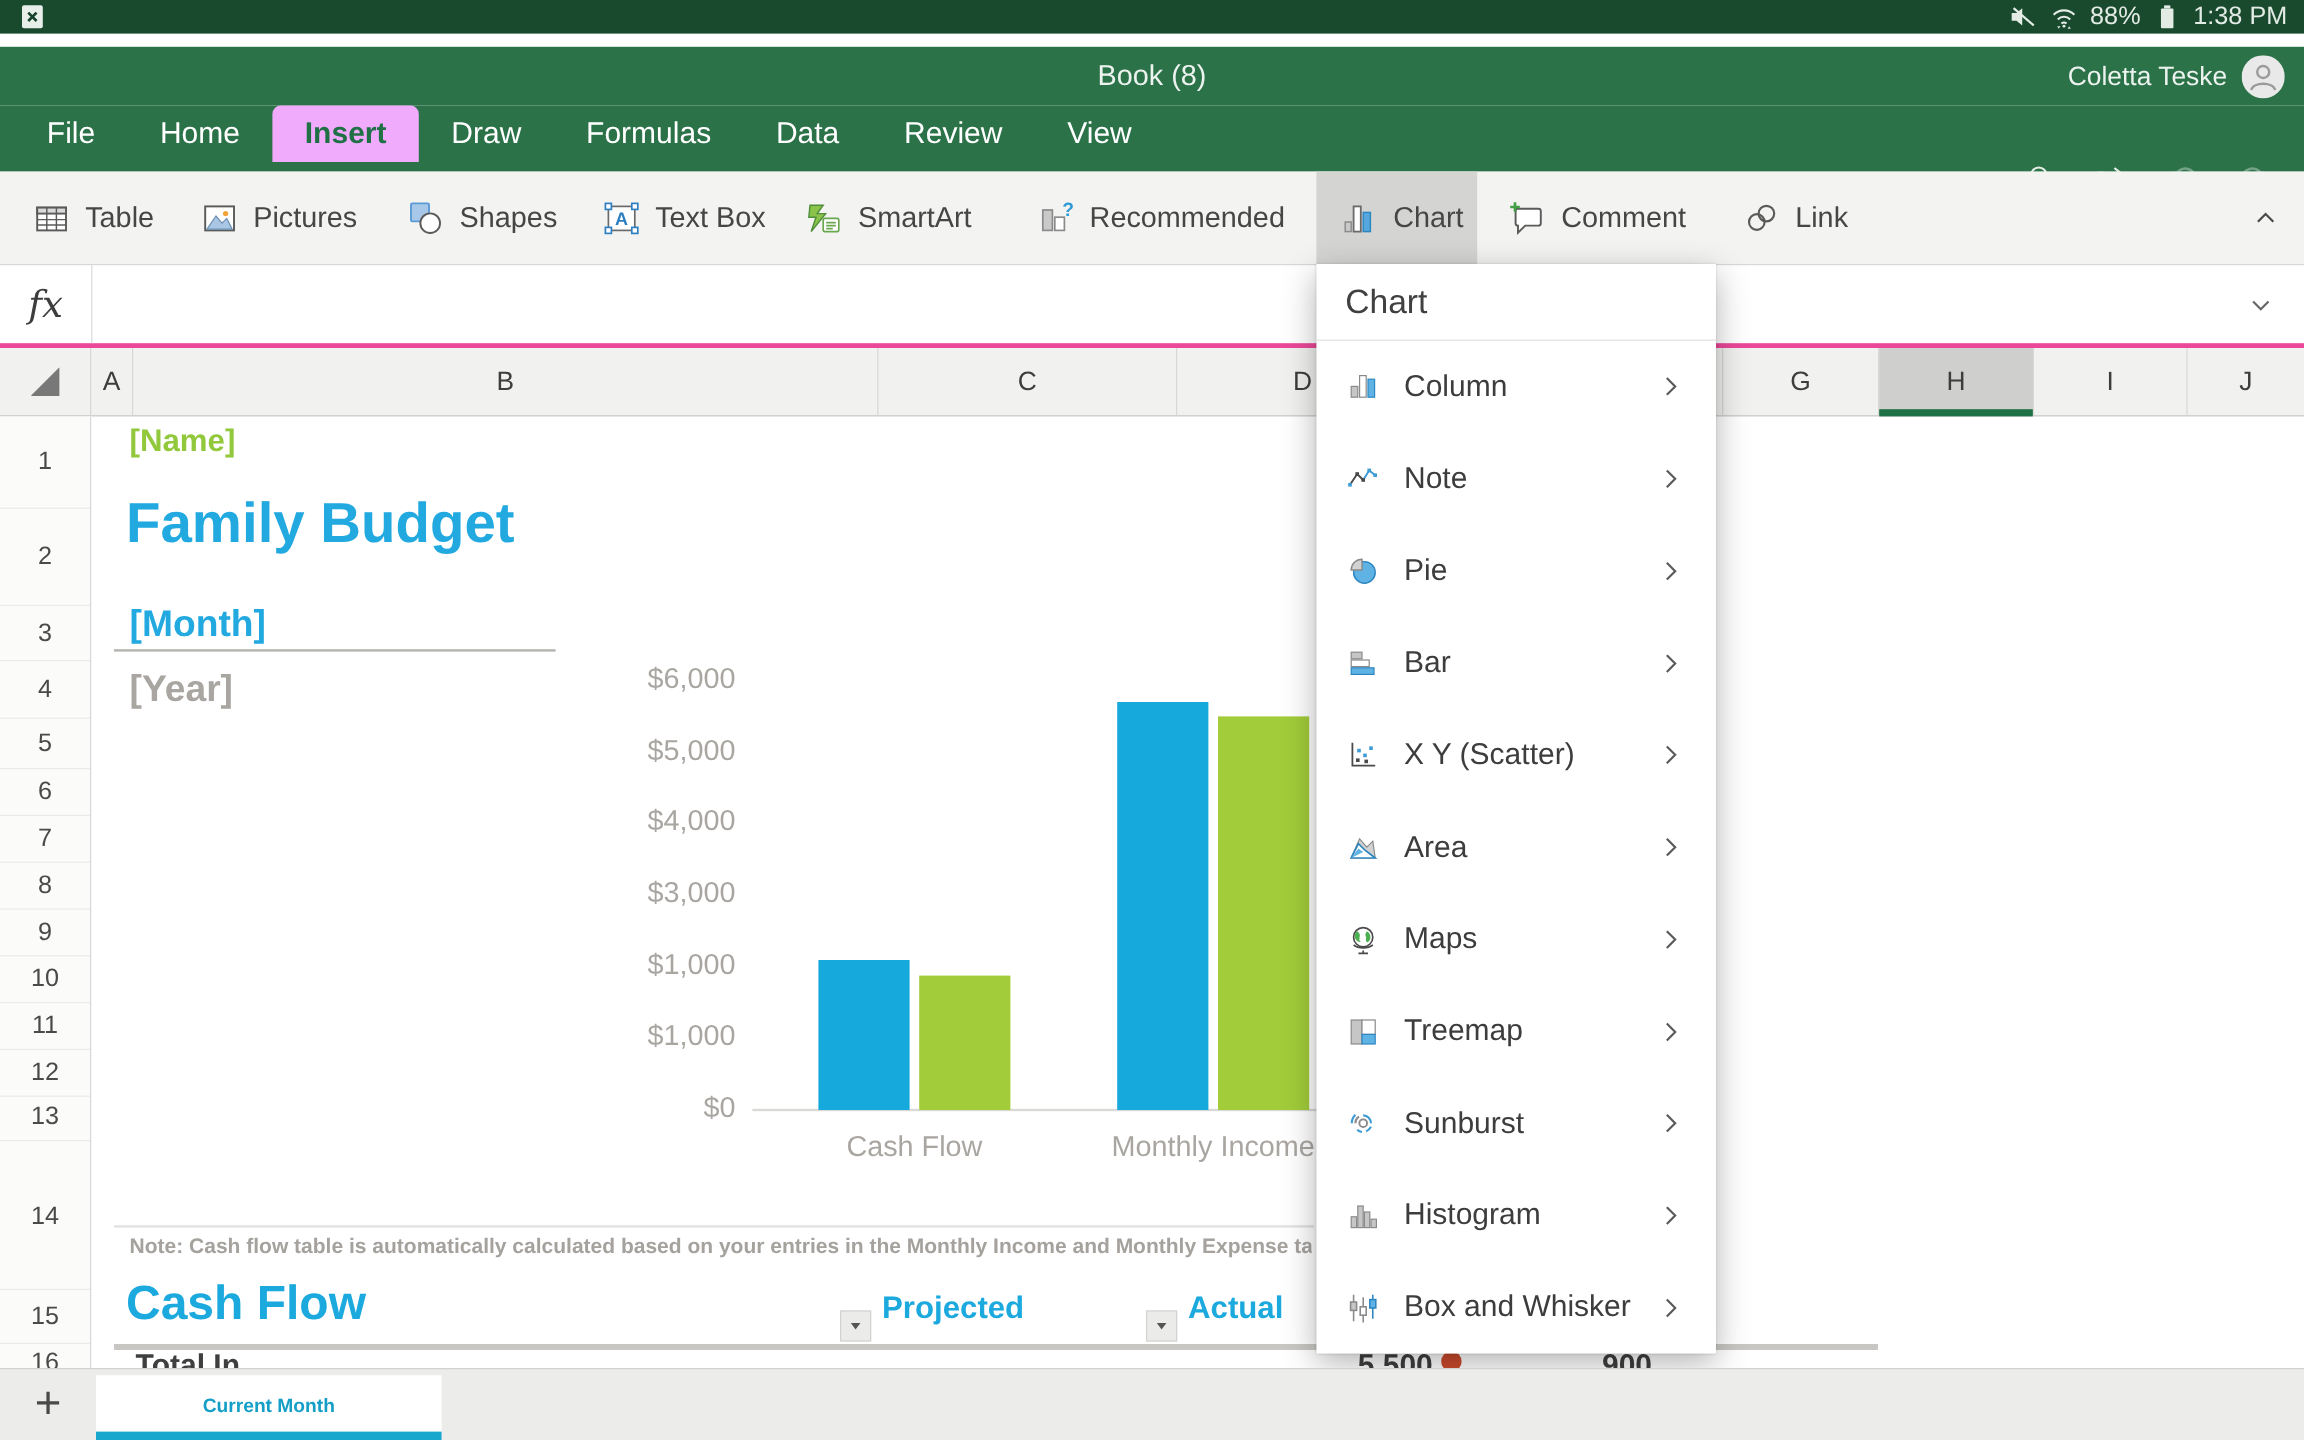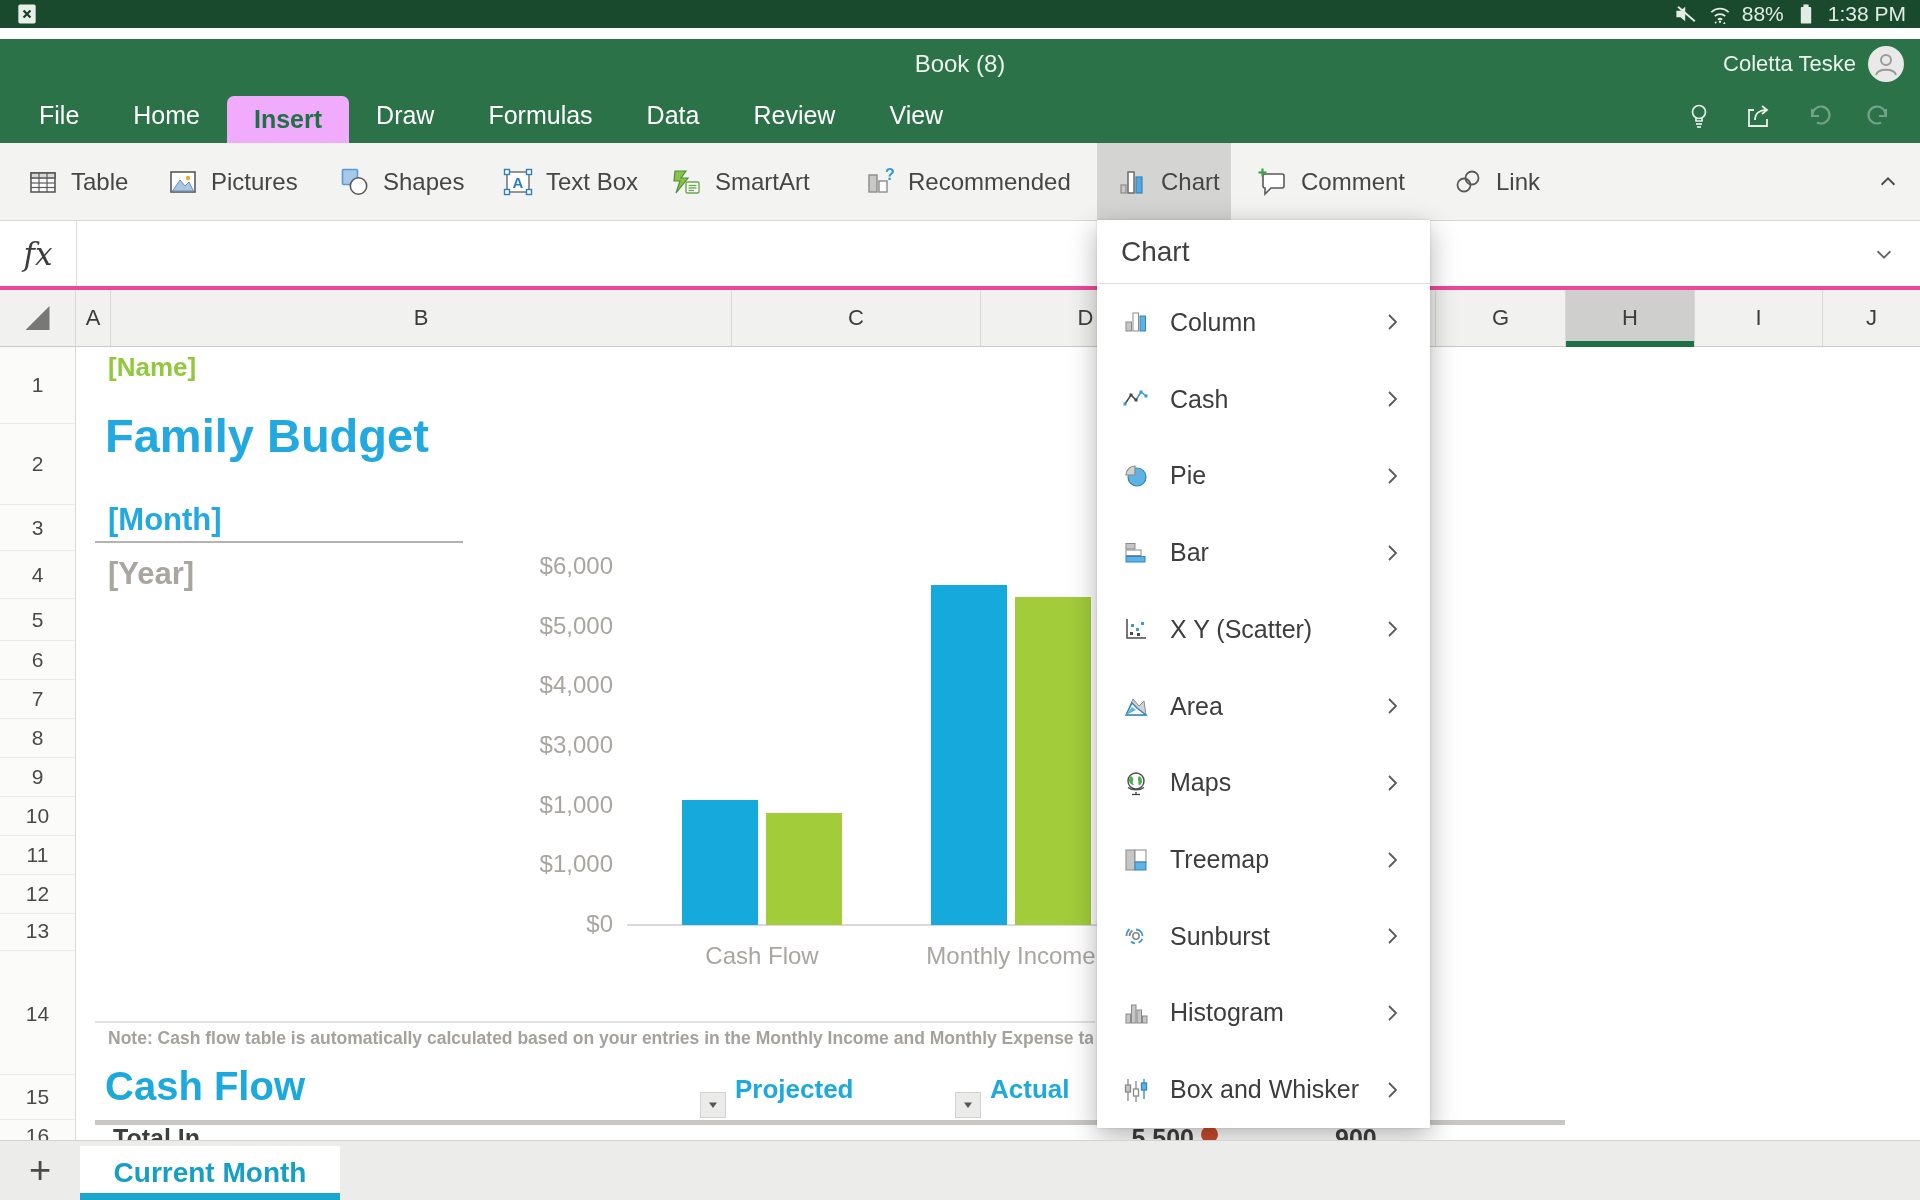--- a/index.html
+++ b/index.html
@@ -16,21 +16,21 @@
   .sb-right{margin-left:auto;display:flex;align-items:center;gap:9px;font-size:21px;}
 
   
   .title-bar{position:absolute;left:0;top:39px;right:0;height:49px;background:#2b7249;
              display:flex;align-items:center;color:#ecf3ee;}
   .tb-title{position:absolute;left:50%;transform:translateX(-50%);font-size:24px;}
   .tb-account{margin-left:auto;display:flex;align-items:center;gap:12px;padding-right:16px;font-size:22px;cursor:pointer;}
   .avatar{width:36px;height:36px;}
 
   
-  .ribbon{position:absolute;left:0;top:88px;right:0;height:55px;background:#2b7249;display:flex;}
+  .ribbon{position:absolute;left:0;top:88px;right:0;height:55px;background:#2b7249;display:flex;flex-direction:column;}
   .ribbon-tabs{display:flex;align-items:flex-end;height:100%;padding-left:12px;}
   .rtab{display:flex;align-items:center;height:100%;padding:0 27px;color:#fff;font-size:25px;cursor:pointer;}
   .rtab.active{background:#f0abfc;color:#207046;font-weight:bold;height:47px;border-radius:7px 7px 0 0;}
   .ribbon-icons{margin-left:auto;display:flex;align-items:center;gap:30px;padding-right:26px;}
   .ribbon-icons .dim{opacity:.45;}
 
   
   .toolbar{position:absolute;left:0;top:143px;right:0;height:77px;background:#f3f3f1;}
   .titem{position:absolute;top:0;height:77px;display:flex;align-items:center;gap:13px;
          color:#464646;font-size:24px;cursor:pointer;white-space:nowrap;}
@@ -91,22 +91,22 @@
                border-bottom:1px solid #e2e2e2;flex:none;}
   .menu-items{flex:1;display:flex;flex-direction:column;}
   .mitem{flex:1;display:flex;align-items:center;gap:21px;padding:0 26px;font-size:25px;color:#3d3d3d;cursor:pointer;}
   .mitem .mchev{margin-left:auto;}
 
   
   .tab-bar{position:absolute;left:0;top:1140px;right:0;height:60px;background:#ececea;
            border-top:1px solid #d2d2d0;box-sizing:border-box;z-index:60;}
   .add-sheet{position:absolute;left:18px;top:0;width:44px;height:100%;display:flex;align-items:center;
              justify-content:center;font-size:38px;color:#4a4a4a;cursor:pointer;}
-  .sheet-tab{position:absolute;left:80px;top:5px;bottom:0;width:260px;background:#fff;display:flex;
-             align-items:center;justify-content:center;font-size:28px;font-weight:600;color:#169fc6;cursor:pointer;text-align:right;}
+  .sheet-tab{position:absolute;left:80px;top:5px;bottom:0;width:288px;background:#fff;display:flex;
+             align-items:center;justify-content:center;font-size:16px;font-weight:600;color:#169fc6;cursor:pointer;text-align:right;}
   .sheet-tab::after{content:"";position:absolute;left:0;right:0;bottom:0;height:7px;background:#1aa7cd;}
 </style>
 </head>
 <body>
 
 <div class="screen">
 
   <div class="status-bar">
     <span class="ic ic26">
         <svg viewBox="0 0 30 30">
@@ -441,21 +441,21 @@
                 <rect x="6.5" y="7.5" width="3" height="3"></rect>
                 <rect x="11.5" y="12.5" width="3" height="3"></rect>
               </g>
               <g fill="#3d9bd5">
                 <rect x="0.5" y="16.5" width="3" height="3"></rect>
                 <rect x="16.5" y="4.5" width="3" height="3"></rect>
                 <rect x="21.5" y="8.5" width="3" height="3"></rect>
               </g>
             </svg>
           </span>
-          <span>Cash</span>
+          <span>Note</span>
           <span class="ic ic24 mchev">
             <svg viewBox="0 0 24 24" fill="none" stroke="#5a5a5a" stroke-width="1.8">
               <polyline points="9,5 16,12 9,19"></polyline>
             </svg>
           </span>
         </div>
         <div class="mitem">
           <span class="ic ic26">
             <svg viewBox="0 0 26 26">
               <circle cx="14" cy="14" r="9" fill="#5fb2e4" stroke="#2e86c0" stroke-width="1.2"></circle>

